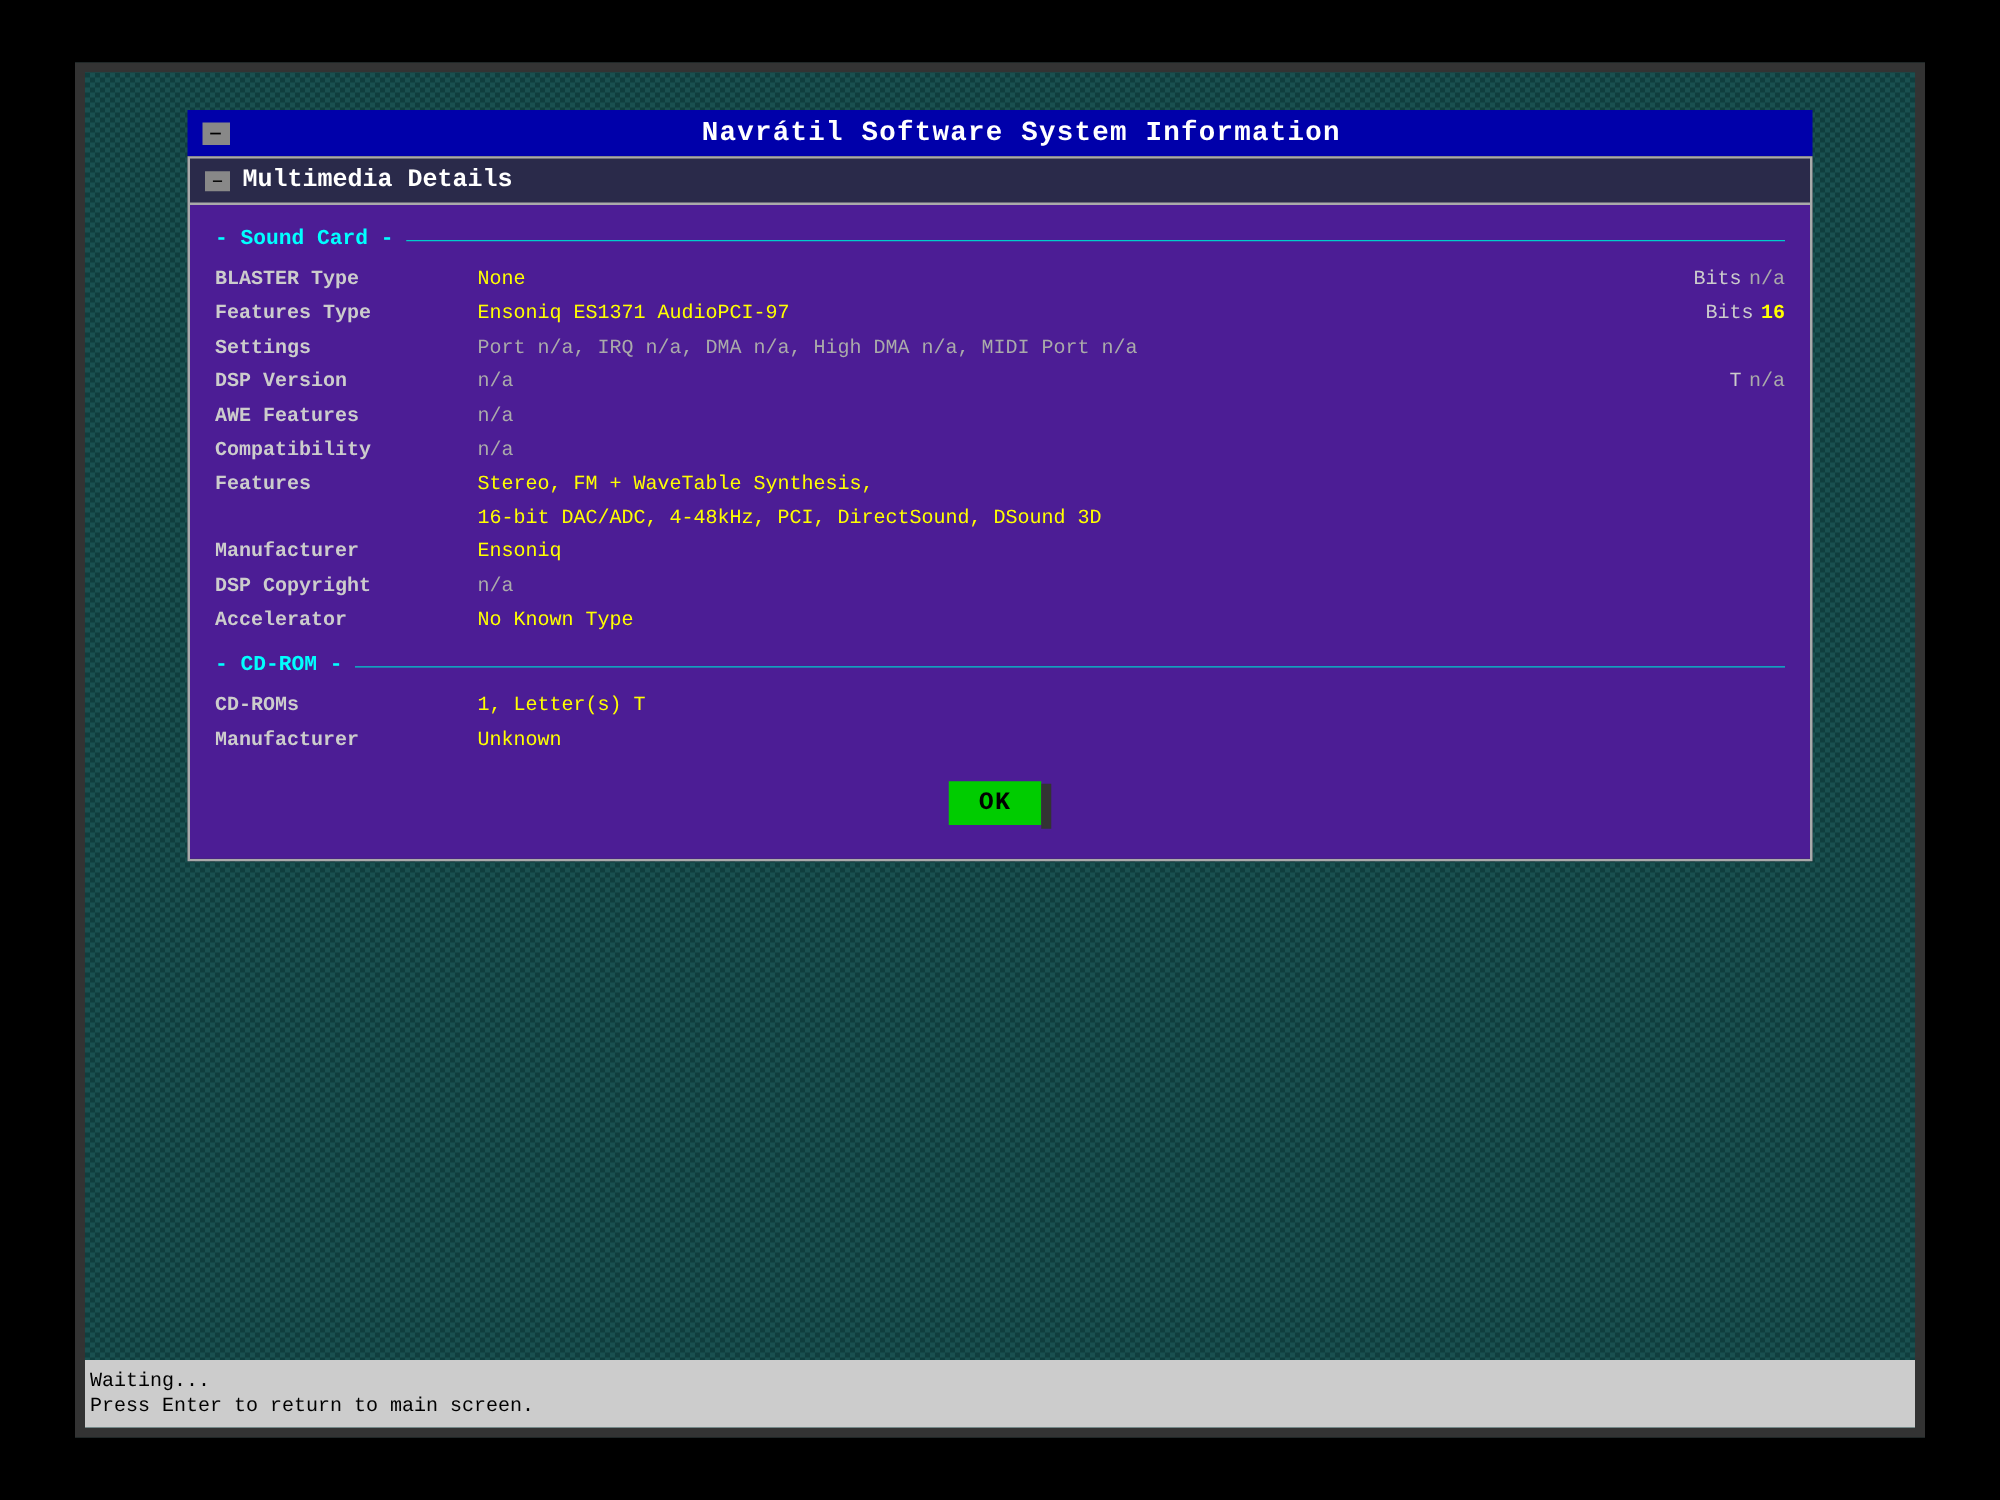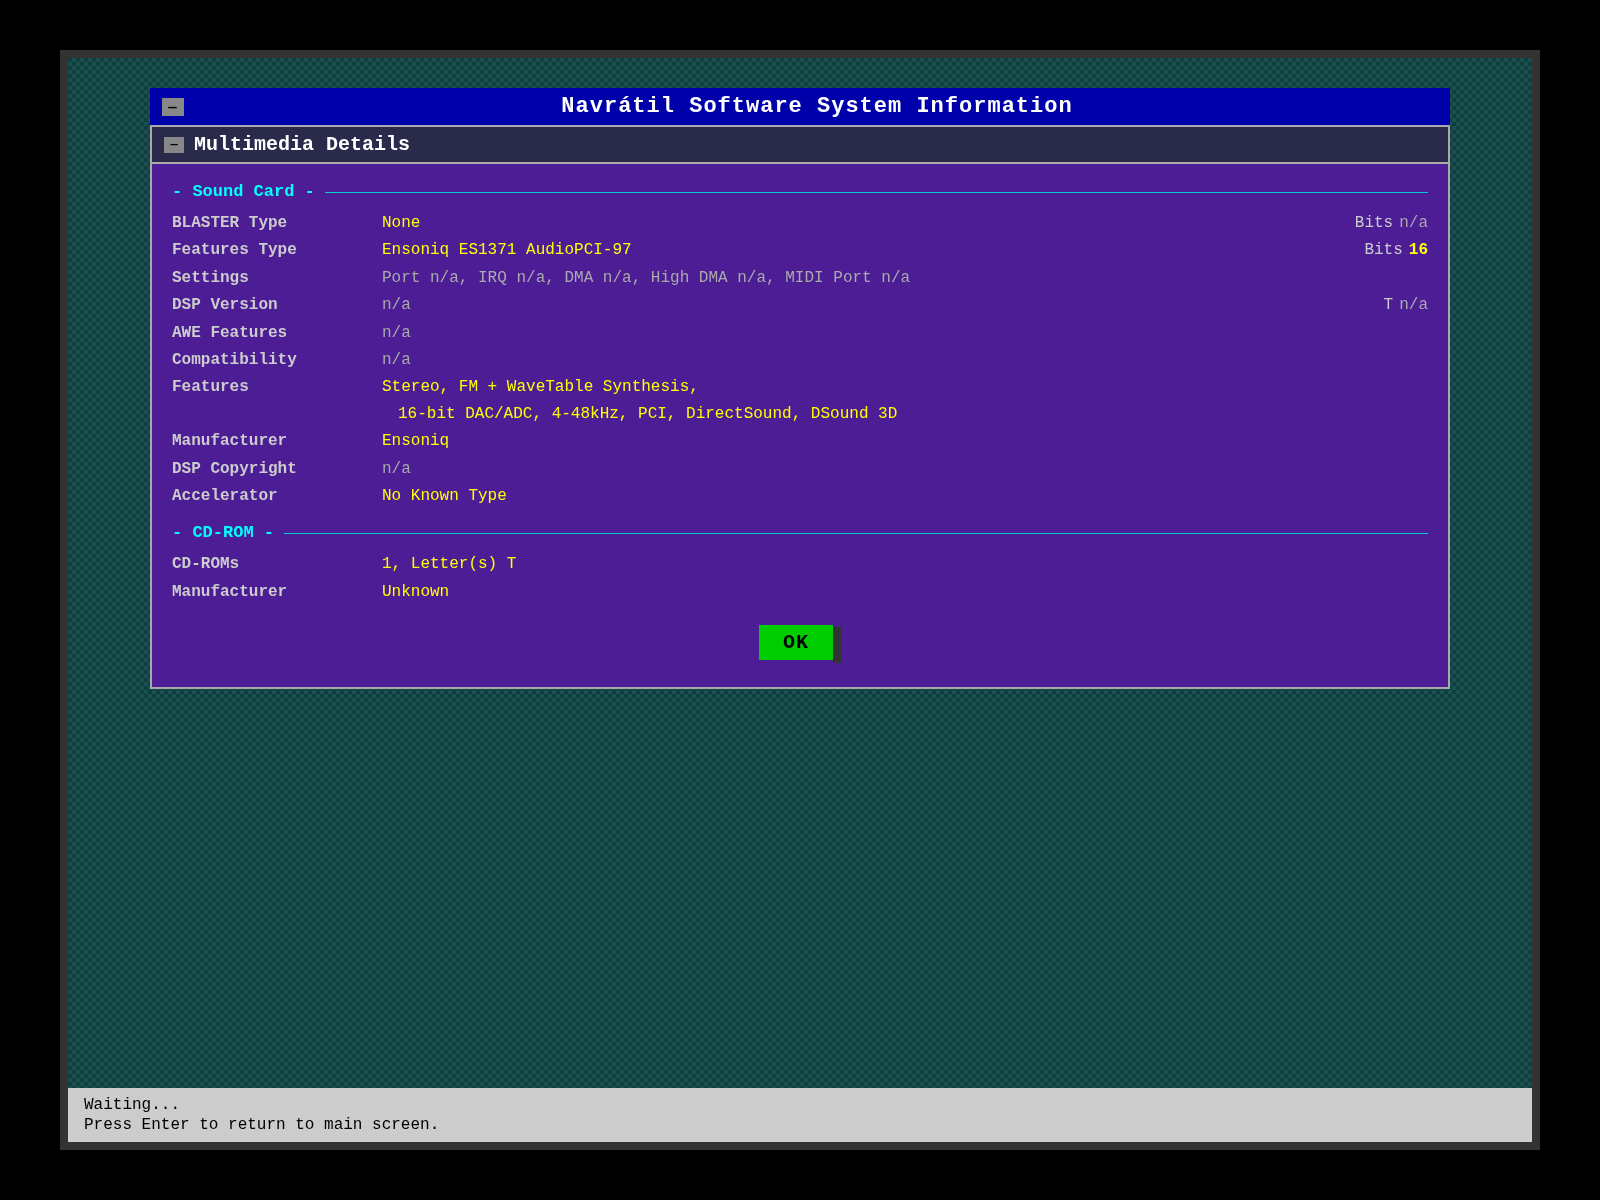--- a/index.html
+++ b/index.html
@@ -186,21 +186,21 @@
       margin: 1px 0;
     }
 
     .features-value {
       color: #ffff00;
       font-size: 16px;
     }
 
     .features-value .line2 {
       display: block;
-      margin-left: 16px;
+      margin-left: 0;
     }
 
     
     .ok-button-row {
       text-align: center;
       margin: 16px 0 8px;
       display: flex;
       justify-content: center;
       align-items: center;
       gap: 0;
@@ -228,21 +228,21 @@
 
     
     .status-bar {
       position: absolute;
       bottom: 0;
       left: 0;
       right: 0;
       background: #cccccc;
       color: #000;
       font-size: 16px;
-      padding: 8px 16px;
+      padding: 8px 4px;
       z-index: 2;
     }
 
     .status-line1 {
       margin-bottom: 2px;
     }
 
     .settings-row {
       display: flex;
       flex-wrap: wrap;

